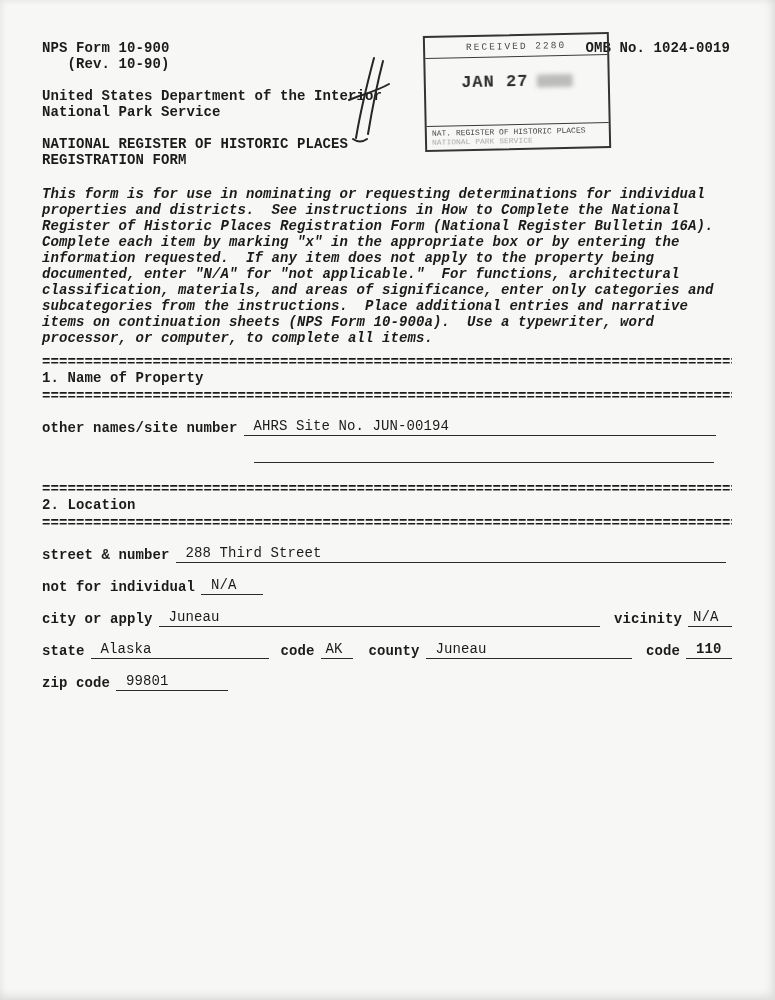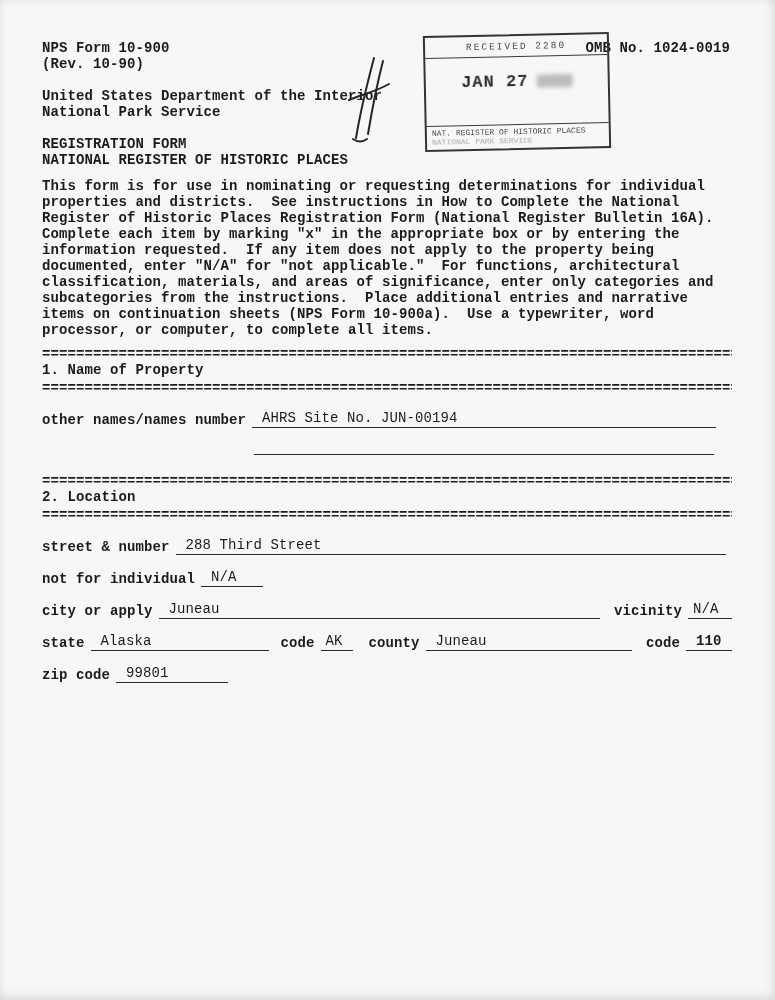--- a/index.html
+++ b/index.html
@@ -20,29 +20,30 @@
   .content {
     position: absolute;
     left: 42px;
     top: 40px;
     width: 690px;
     font-size: 14px;
     line-height: 16px;
     letter-spacing: 0.1px;
   }
 
-  .hdr { display: flex; justify-content: space-between; align-items: flex-start; }
+  .hdr { display: flex; justify-content: space-between; align-items: flex-start; text-align: right; }
 
   .blk { margin-top: 16px; }
 
   .para {
-    margin-top: 10px;
+    margin-top: 18px;
     width: 676px;
     white-space: pre-wrap;
     line-height: 16px;
+    font-style: italic;
   }
 
   .sep {
     margin-top: 2px;
     height: 16px;
     overflow: hidden;
     white-space: nowrap;
   }
   .sep.first { margin-top: 8px; }
   .sep-group2 { margin-top: 18px; }
@@ -156,33 +157,33 @@
       </div>
       <div style="margin-right:2px;">OMB No. 1024-0019</div>
     </div>
 
     <div class="blk">
       <div>United States Department of the Interior</div>
       <div>National Park Service</div>
     </div>
 
     <div class="blk">
+      <div>NATIONAL REGISTER OF HISTORIC PLACES</div>
       <div>REGISTRATION FORM</div>
-      <div>NATIONAL REGISTER OF HISTORIC PLACES</div>
     </div>
 
     <div class="para">This form is for use in nominating or requesting determinations for individual properties and districts.  See instructions in How to Complete the National Register of Historic Places Registration Form (National Register Bulletin 16A).  Complete each item by marking "x" in the appropriate box or by entering the information requested.  If any item does not apply to the property being documented, enter "N/A" for "not applicable."  For functions, architectural classification, materials, and areas of significance, enter only categories and subcategories from the instructions.  Place additional entries and narrative items on continuation sheets (NPS Form 10-900a).  Use a typewriter, word processor, or computer, to complete all items.</div>
 
     <div class="sep first">==========================================================================================</div>
     <div class="heading">1. Name of Property</div>
     <div class="sep">==========================================================================================</div>
 
 
     <div class="fline">
-      <span class="lbl">other names/names number</span>
+      <span class="lbl">other names/site number</span>
       <span class="fill grow" style="margin-right:16px;">AHRS Site No. JUN-00194</span>
     </div>
     <div class="blank-underline"></div>
 
     <div class="sep sep-group2">==========================================================================================</div>
     <div class="heading">2. Location</div>
     <div class="sep">==========================================================================================</div>
 
     <div class="fline">
       <span class="lbl">street &amp; number</span>

